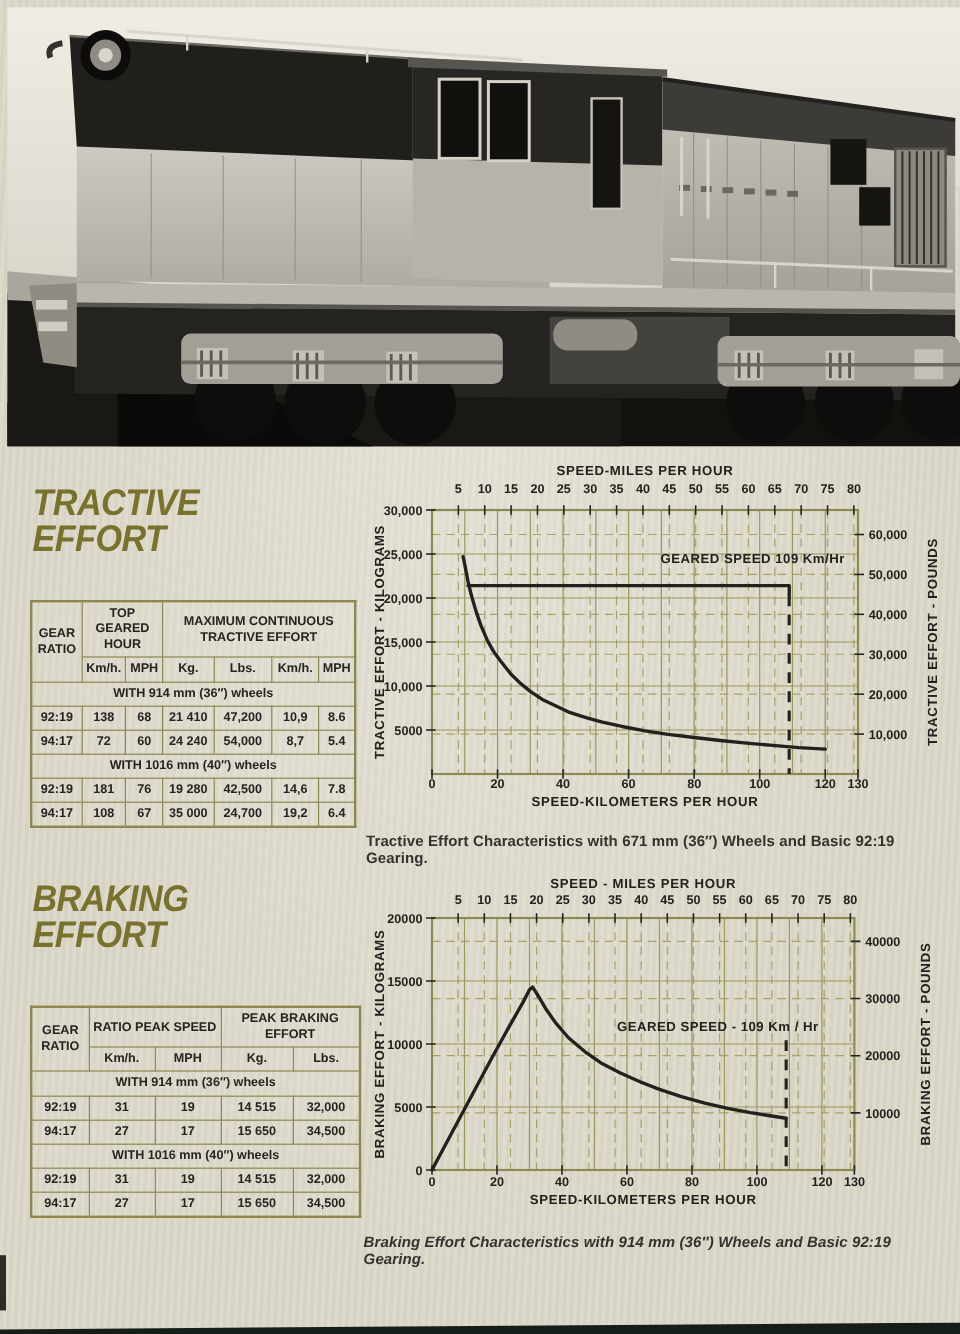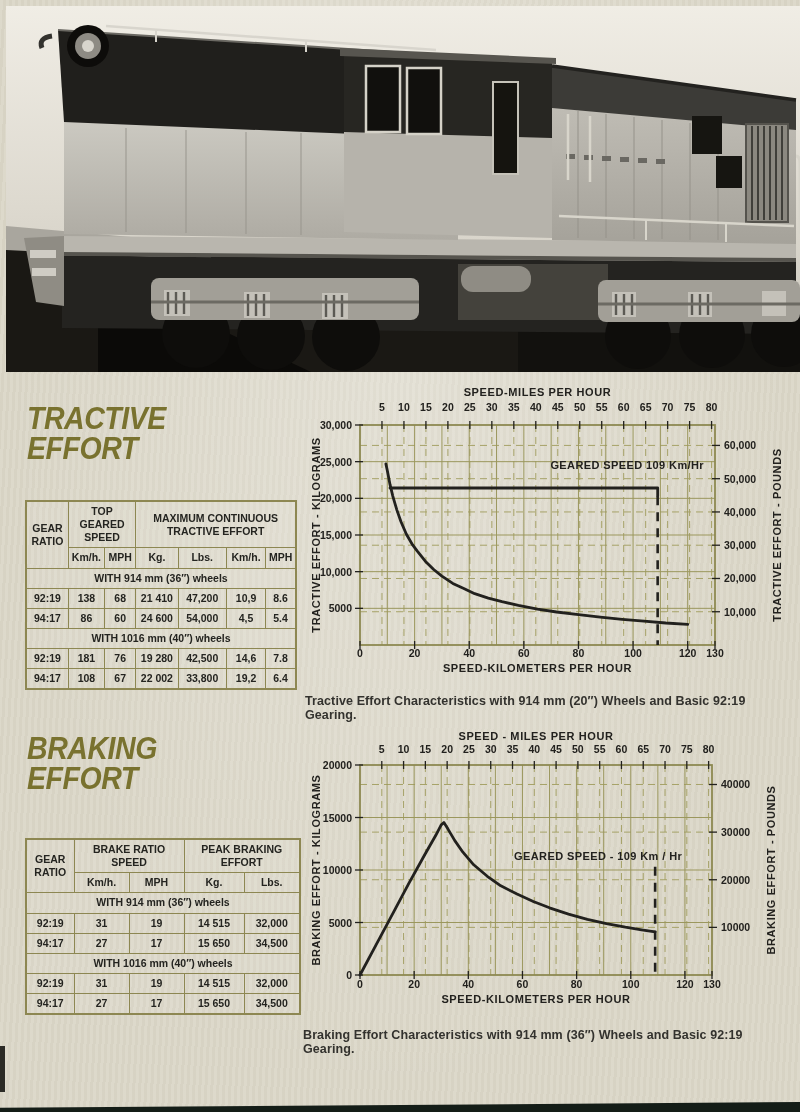--- a/index.html
+++ b/index.html
@@ -37,21 +37,21 @@
   .chart .tick{stroke:#22211e;stroke-width:1.3;}
   .chart .curve{fill:none;stroke:#22211e;stroke-width:2.8;stroke-linejoin:round;stroke-linecap:round;}
   .chart .gline{stroke:#22211e;stroke-width:2.6;stroke-dasharray:9 7;}
   .chart text{fill:#22211e;font-family:"Liberation Sans",sans-serif;font-weight:bold;}
   .chart .atick{font-size:10.5px;}
   .chart .atitle{font-size:11px;letter-spacing:.6px;}
   .chart .anno{font-size:11px;letter-spacing:.4px;}
 
   .caption{position:absolute;font-size:12.5px;font-weight:bold;color:#33322e;letter-spacing:.1px;}
   #cap-tractive{left:305px;top:681px;width:490px;}
-  #cap-braking{left:303px;top:1015px;width:494px;}
+  #cap-braking{left:303px;top:1015px;width:494px;font-style:italic;}
 
   .bottom-strip{position:absolute;left:0;bottom:0;width:800px;height:11px;background:#141d17;
     clip-path:polygon(0 62%,100% 10%,100% 100%,0 100%);}
   .edge-notch{position:absolute;left:0;top:1046px;width:5px;height:46px;background:#2c2b26;}
 </style>
 </head>
 <body>
 
 <div class="page">
 
@@ -212,21 +212,21 @@
         <col style="width:36px">
         <col style="width:31px">
         <col style="width:42px">
         <col style="width:48px">
         <col style="width:39px">
         <col style="width:30px">
       </colgroup>
     <tbody>
         <tr>
       <td rowspan="2">GEAR RATIO</td>
-      <td colspan="2">TOP GEARED SPEED</td>
+      <td colspan="2">TOP GEARED HOUR</td>
       <td colspan="4">MAXIMUM CONTINUOUS TRACTIVE EFFORT</td>
     </tr>
     <tr>
       <td>Km/h.</td>
       <td>MPH</td>
       <td>Kg.</td>
       <td>Lbs.</td>
       <td>Km/h.</td>
       <td>MPH</td>
     </tr>
@@ -237,45 +237,45 @@
       <td>92:19</td>
       <td>138</td>
       <td>68</td>
       <td>21 410</td>
       <td>47,200</td>
       <td>10,9</td>
       <td>8.6</td>
     </tr>
     <tr>
       <td>94:17</td>
-      <td>86</td>
+      <td>72</td>
       <td>60</td>
-      <td>24 600</td>
+      <td>24 240</td>
       <td>54,000</td>
-      <td>4,5</td>
+      <td>8,7</td>
       <td>5.4</td>
     </tr>
     <tr>
           <td class="band" colspan="7">WITH 1016 mm (40″) wheels</td>
         </tr>
     <tr>
       <td>92:19</td>
       <td>181</td>
       <td>76</td>
       <td>19 280</td>
       <td>42,500</td>
       <td>14,6</td>
       <td>7.8</td>
     </tr>
     <tr>
       <td>94:17</td>
       <td>108</td>
       <td>67</td>
-      <td>22 002</td>
-      <td>33,800</td>
+      <td>35 000</td>
+      <td>24,700</td>
       <td>19,2</td>
       <td>6.4</td>
     </tr>
   </tbody>
     </table>
 
   <svg class="chart" id="c-tractive" viewBox="0 0 500 312">
       <line x1="60" y1="65.42040000000003" x2="415" y2="65.42040000000003" class="grid dash"></line>
       <line x1="60" y1="98.68366666666665" x2="415" y2="98.68366666666665" class="grid dash"></line>
       <line x1="60" y1="131.94693333333336" x2="415" y2="131.94693333333336" class="grid dash"></line>
@@ -390,39 +390,39 @@
       <text x="424" y="235.73673333333335" class="atick">10,000</text>
       <text x="237.5" y="16" class="atitle" text-anchor="middle">SPEED-MILES PER HOUR</text>
       <text x="237.5" y="292" class="atitle" text-anchor="middle">SPEED-KILOMETERS PER HOUR</text>
       <text x="20" y="155" class="atitle" text-anchor="middle" transform="rotate(-90 20 155)">TRACTIVE EFFORT - KILOGRAMS</text>
       <text x="481" y="155" class="atitle" text-anchor="middle" transform="rotate(-90 481 155)">TRACTIVE EFFORT - POUNDS</text>
       <path d="M90.0,108.0 L357.7,108.0 L357.7,116.1" class="curve"></path>
       <path d="M85.9,83.9 L87.3,90.5 L90.0,104.4 L92.8,116.1 L96.9,130.1 L101.0,141.8 L106.4,154.3 L111.9,163.8 L117.3,171.1 L125.5,181.4 L133.7,189.5 L141.9,196.1 L152.8,203.4 L163.8,208.5 L174.7,213.7 L188.3,218.1 L202.0,221.7 L218.4,225.4 L237.5,229.1 L256.6,232.0 L278.5,234.6 L300.3,237.1 L322.2,239.3 L344.0,241.2 L365.8,243.0 L387.7,244.3" class="curve"></path>
       <line x1="357.6538461538462" y1="116.13333333333333" x2="357.6538461538462" y2="265" class="gline"></line>
       <text x="404.0769230769231" y="89" class="anno" text-anchor="end">GEARED SPEED 109 Km/Hr</text>
     </svg>
-  <p class="caption" id="cap-tractive">Tractive Effort Characteristics with 914 mm (20″) Wheels and Basic 92:19 Gearing.</p>
+  <p class="caption" id="cap-tractive">Tractive Effort Characteristics with 671 mm (36″) Wheels and Basic 92:19 Gearing.</p>
 
   <div class="heading" id="h-braking">
     <span>BRAKING</span>
     <span>EFFORT</span>
   </div>
 
   <table class="spec" id="t-braking">
     <colgroup>
         <col style="width:48px">
         <col style="width:55px">
         <col style="width:55px">
         <col style="width:60px">
         <col style="width:56px">
       </colgroup>
     <tbody>
         <tr>
       <td rowspan="2">GEAR RATIO</td>
-      <td colspan="2">BRAKE RATIO SPEED</td>
+      <td colspan="2">RATIO PEAK SPEED</td>
       <td colspan="2">PEAK BRAKING EFFORT</td>
     </tr>
     <tr>
       <td>Km/h.</td>
       <td>MPH</td>
       <td>Kg.</td>
       <td>Lbs.</td>
     </tr>
     <tr>
           <td class="band" colspan="5">WITH 914 mm (36″) wheels</td>

